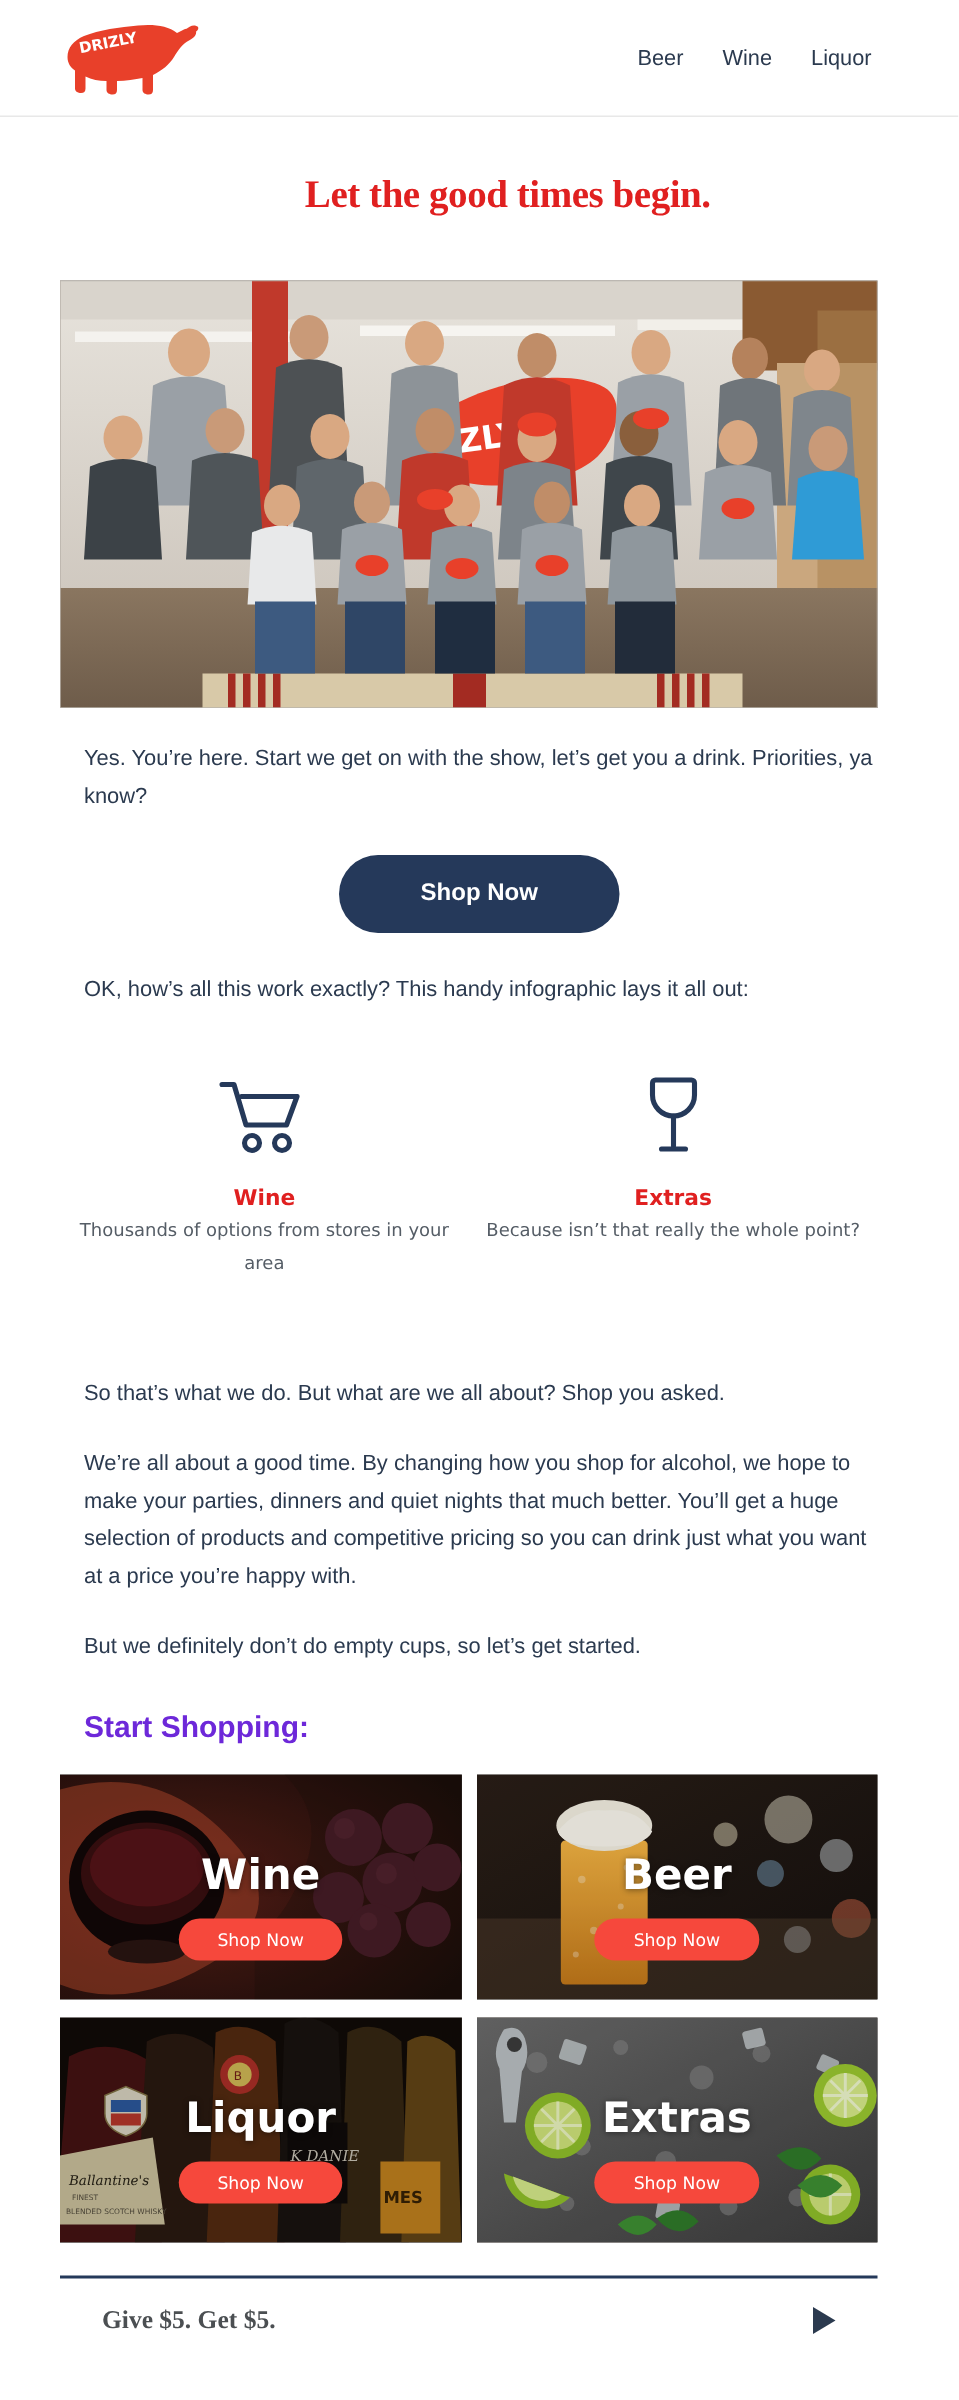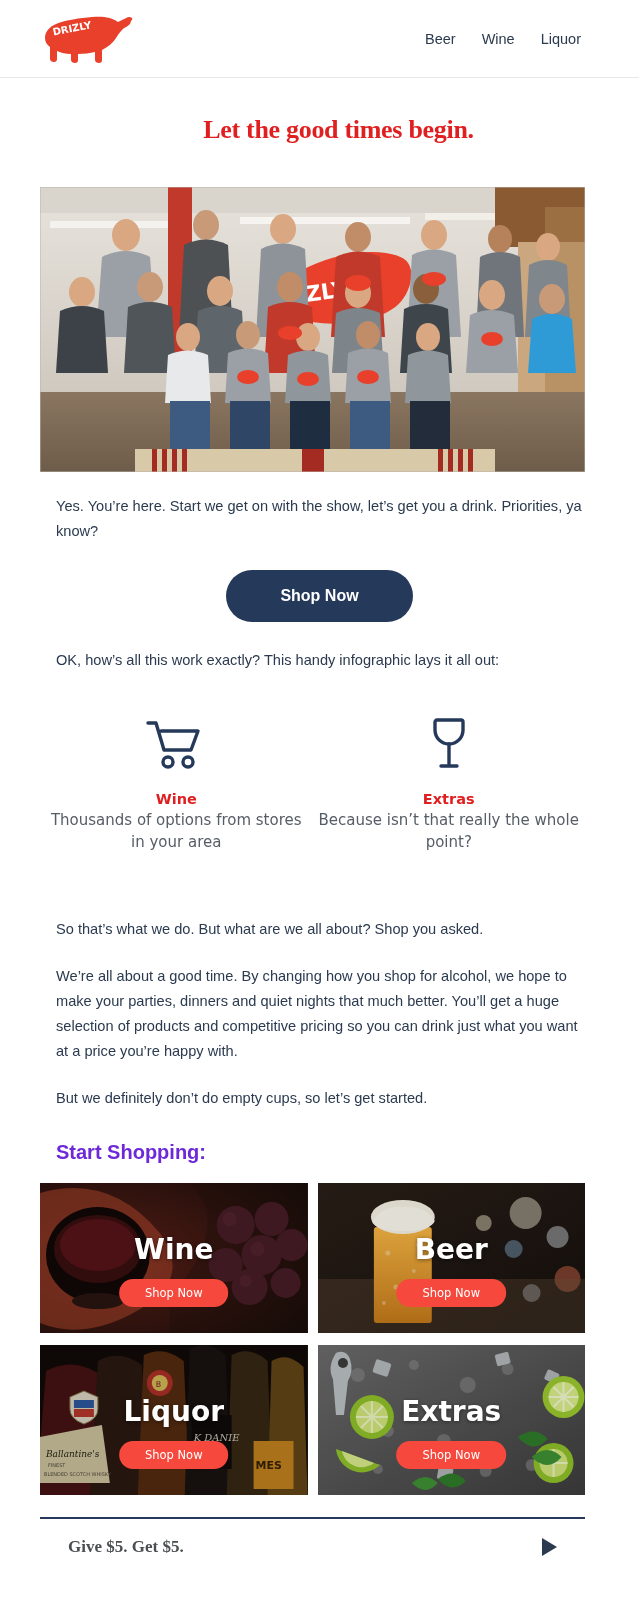--- a/index.html
+++ b/index.html
@@ -94,21 +94,21 @@
   .info-icon { height: 62px; display: flex; align-items: flex-end; justify-content: center; }
   .info-title {
     color: #e02020;
     font-weight: bold;
     font-size: 14.5px;
     margin-top: 20px;
     font-family: "DejaVu Sans", sans-serif;
   }
   .info-desc {
     color: #555d66;
-    font-size: 15px;
+    font-size: 12px;
     line-height: 22px;
     margin-top: 2px;
     font-family: "DejaVu Sans", sans-serif;
   }
 
   
   .about { margin-top: 64px; }
   .about p + p { margin-top: 22px; }
 
   

